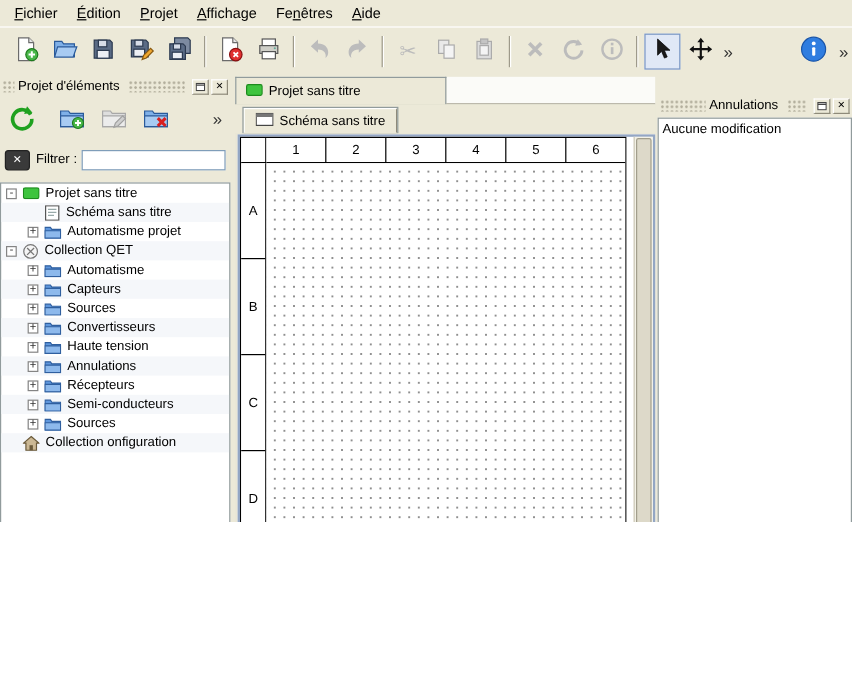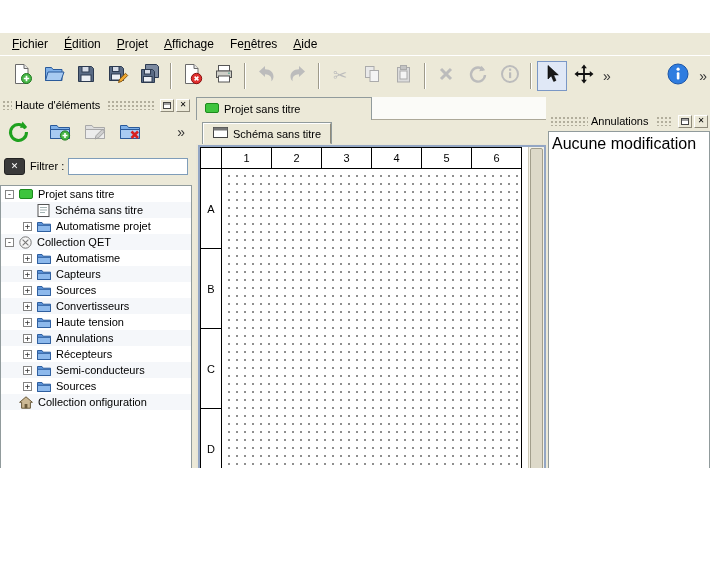--- a/index.html
+++ b/index.html
@@ -1,17 +1,17 @@
 <!DOCTYPE html>
 <html><head>
 <meta charset="utf-8">
 <style>
   html,body{margin:0;padding:0;}
   #app{position:relative;width:710px;height:435px;background:#ece9d8;
-       font-family:"Liberation Sans",sans-serif;font-size:11px;color:#000;overflow:hidden;margin-top:33px;}
+       font-family:"Liberation Sans",sans-serif;font-size:11px;color:#000;overflow:hidden;}
 
   
   .menubar{position:absolute;left:0;top:0;width:710px;height:22px;display:flex;align-items:center;padding-left:4px;font-size:12px;}
   .menu-item{padding:3px 8px;cursor:default;white-space:nowrap;}
   .menu-item u{text-decoration:underline;}
 
   
   .toolbar{position:absolute;left:0;top:22px;width:710px;height:40px;display:flex;align-items:center;padding-left:6px;border-top:1px solid #fff;box-sizing:border-box;}
   .tb{width:30px;height:30px;display:flex;align-items:center;justify-content:center;background:transparent;border:1px solid transparent;padding:0;margin:0 1px;}
   .tb.pressed{background:#e0e8f6;border:1px solid #7a97c5;}
@@ -80,21 +80,21 @@
   .vbtn-down{left:0;top:414px;}
   .hscroll{position:absolute;left:0;bottom:0;width:324px;height:16px;background:#f3f1e6;border-top:1px solid #cdc9b8;box-sizing:border-box;}
   .hslider{position:absolute;top:1px;height:13px;left:16px;width:275px;background:#ddd9c9;border:1px solid #a29e8c;border-radius:2px;box-sizing:border-box;}
   .hbtn-left{left:0;top:0;}
   .hbtn-left2{left:292px;top:0;}
   .hbtn-right{left:308px;top:0;}
   .scroll-corner{position:absolute;right:0;bottom:0;width:16px;height:16px;background:#ece9d8;}
 
   
   .right-dock{position:absolute;left:548px;top:80px;width:162px;height:517px;}
-  .undo-list{position:absolute;left:0;right:0;top:18px;bottom:18px;background:#fff;border:1px solid #919b9c;padding:3px 3px;font-size:16px;box-sizing:border-box;}
+  .undo-list{position:absolute;left:0;right:0;top:18px;bottom:18px;background:#fff;border:1px solid #919b9c;padding:3px 3px;font-size:11px;box-sizing:border-box;}
 </style>
 </head>
 <body>
 
 <div id="app">
 
   <div class="menubar">
     <span class="menu-item"><u>F</u>ichier</span>
     <span class="menu-item"><u>É</u>dition</span>
     <span class="menu-item"><u>P</u>rojet</span>
@@ -240,21 +240,21 @@
             <rect x="10.8" y="10.3" width="2.6" height="7.2" rx="1" fill="#fff"></rect>
             <circle cx="12.1" cy="7.2" r="1.6" fill="#fff"></circle>
           </svg></span>
     </button>
     <span class="chev">»</span>
   </div>
 
   <div class="left-dock">
     <div class="dock-title">
       <div class="grip grip-s"></div>
-      <span class="dock-title-text">Haute d'éléments</span>
+      <span class="dock-title-text">Projet d'éléments</span>
       <div class="grip grip-f"></div>
       <button class="dock-btn">
           <svg width="8" height="7" viewBox="0 0 8 7">
             <rect x="0.5" y="0.5" width="7" height="6" fill="#fff" stroke="#444"></rect>
             <path d="M0.5 2h7" stroke="#444"></path>
           </svg>
         </button>
       <button class="dock-btn">
           <span>✕</span>
         </button>

